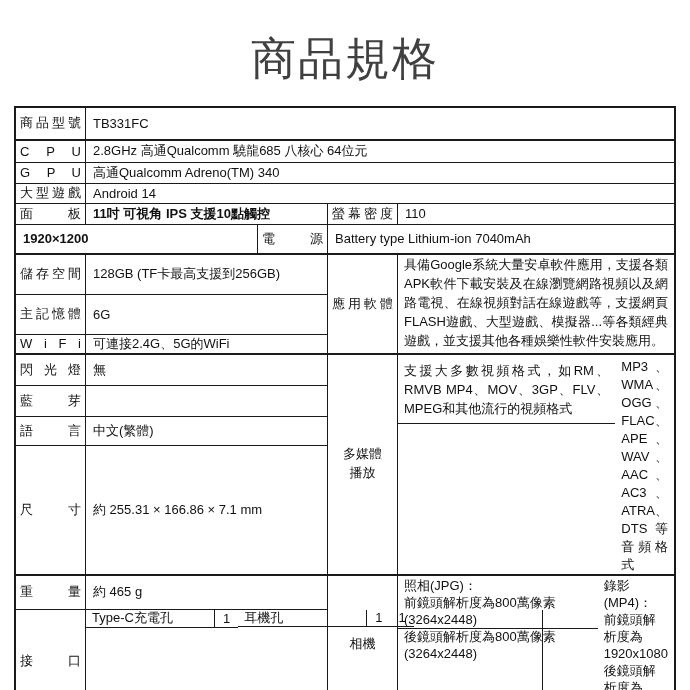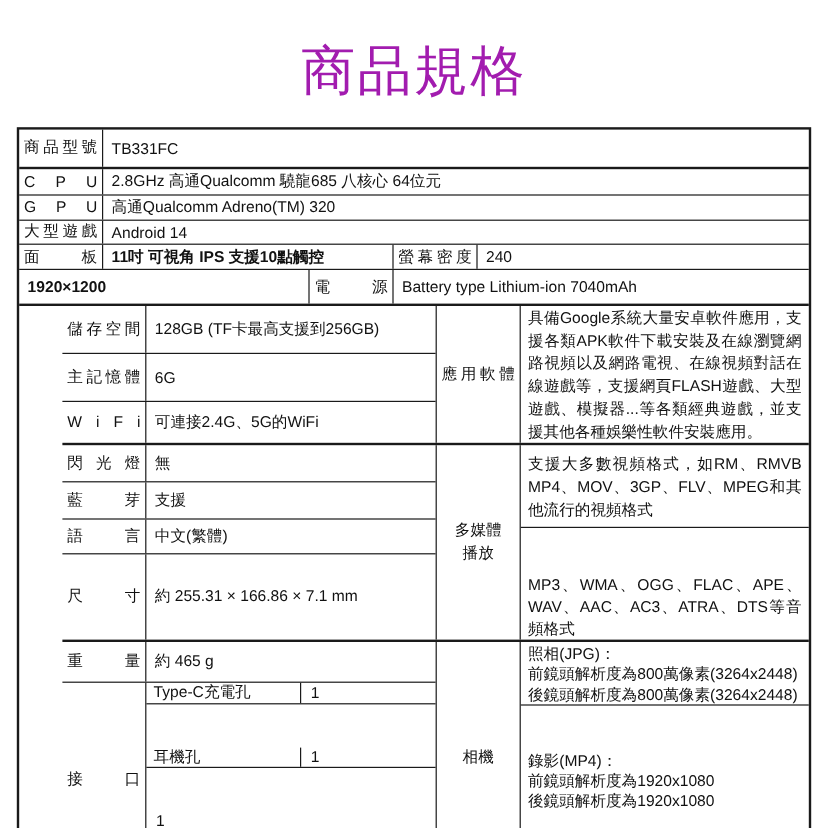--- a/index.html
+++ b/index.html
@@ -1,34 +1,34 @@
 <!DOCTYPE html>
 <html><head>
 <meta charset="utf-8">
 <style>
   * { margin:0; padding:0; box-sizing:border-box; }
   html,body { width:690px; height:690px; background:#ffffff; overflow:hidden;
               font-family:"Liberation Sans", sans-serif; color:#111; }
   .page-title { margin-top:33px; text-align:center; font-size:45px; font-weight:500;
-                letter-spacing:2px; color:#a21caf; line-height:1.15; }
+                letter-spacing:2px; color:#404040; line-height:1.15; }
   .tbl { width:662px; margin:21px 0 0 14px; border:2px solid #1a1a1a; font-size:13px; }
   .sec { border-bottom:2px solid #1a1a1a; }
   .sec.last { border-bottom:none; }
-  .flexrow { display:flex;margin-left:36px; }
+  .flexrow { display:flex; }
   .row { display:flex; border-bottom:1px solid #1a1a1a; }
   .row.nb { border-bottom:none; }
   .lbl { width:70px; flex:none; border-right:1px solid #1a1a1a;
          display:flex; align-items:center; padding:0 4px; }
   .lblin { display:block; width:100%; text-align:justify; text-align-last:justify; }
   .lblin.c { text-align:right; text-align-last:center; white-space:pre-line; line-height:1.45; }
   .val { flex:1; display:flex; align-items:center; padding:0 7px; min-width:0; }
   .valmid { width:242px; flex:none; border-right:1px solid #1a1a1a;font-weight:bold; }
   .leftcol { width:312px; flex:none; border-right:1px solid #1a1a1a;
              display:flex; flex-direction:column; }
-  .rightcol { flex:1; display:flex; flex-direction:column; min-width:0;gap:36px; }
+  .rightcol { flex:1; display:flex; flex-direction:row; min-width:0; }
   .cellbb { border-bottom:1px solid #1a1a1a; }
   .para { display:block; padding:0 6px; line-height:19px; text-align:justify; }
   .mmv { display:block; padding:6px 6px 0; line-height:19px; text-align:justify; }
   .mma { display:block; padding:3px 6px 0; line-height:18px; text-align:justify; }
   .camcell { display:block; padding:1px 6px 0; line-height:17px; white-space:pre-line; }
   .prow { display:flex; border-bottom:1px solid #1a1a1a; }
   .prow.nb { border-bottom:none; }
   .pname { width:129px; flex:none; border-right:1px solid #1a1a1a;
            display:flex; align-items:center; padding:0 6px; }
   .pcnt { flex:1; display:flex; align-items:center; padding:0 8px; }
@@ -57,37 +57,37 @@
     <div class="row h22">
       <div class="lbl">
         <span class="lblin">C P U</span>
       </div>
       <div class="val">2.8GHz 高通Qualcomm 驍龍685 八核心 64位元</div>
     </div>
     <div class="row h21">
       <div class="lbl">
         <span class="lblin">G P U</span>
       </div>
-      <div class="val">高通Qualcomm Adreno(TM) 320</div>
+      <div class="val">高通Qualcomm Adreno(TM) 340</div>
     </div>
     <div class="row h20">
       <div class="lbl">
         <span class="lblin">大型遊戲</span>
       </div>
       <div class="val">Android 14</div>
     </div>
     <div class="row h21">
       <div class="lbl">
         <span class="lblin">面板</span>
       </div>
       <div class="val valmid">11吋 可視角 IPS 支援10點觸控</div>
       <div class="lbl">
         <span class="lblin">螢幕密度</span>
       </div>
-      <div class="val">240</div>
+      <div class="val">110</div>
     </div>
     <div class="row nb h28">
       <div class="val valmid">1920×1200</div>
       <div class="lbl">
         <span class="lblin">電源</span>
       </div>
       <div class="val">Battery type Lithium-ion 7040mAh</div>
     </div>
   </div>
 
@@ -123,21 +123,20 @@
       <div class="row h31">
         <div class="lbl">
           <span class="lblin">閃光燈</span>
         </div>
         <div class="val">無</div>
       </div>
       <div class="row h31">
         <div class="lbl">
           <span class="lblin">藍芽</span>
         </div>
-        <div class="val">支援</div>
       </div>
       <div class="row h29">
         <div class="lbl">
           <span class="lblin">語言</span>
         </div>
         <div class="val">中文(繁體)</div>
       </div>
       <div class="row nb f1">
         <div class="lbl">
           <span class="lblin">尺寸</span>

